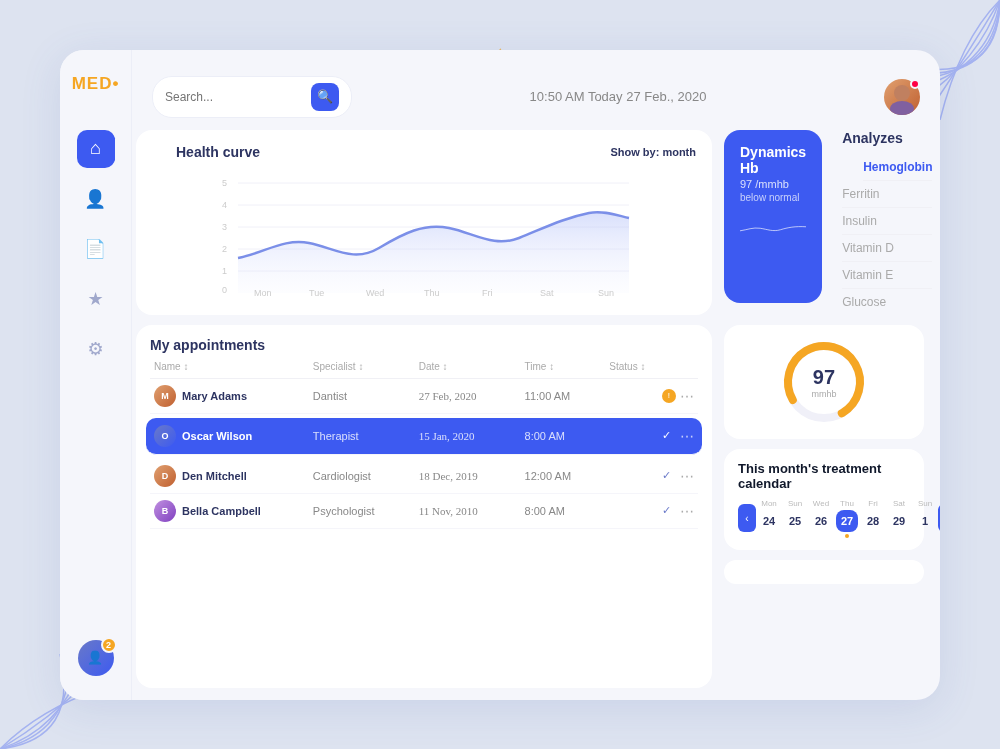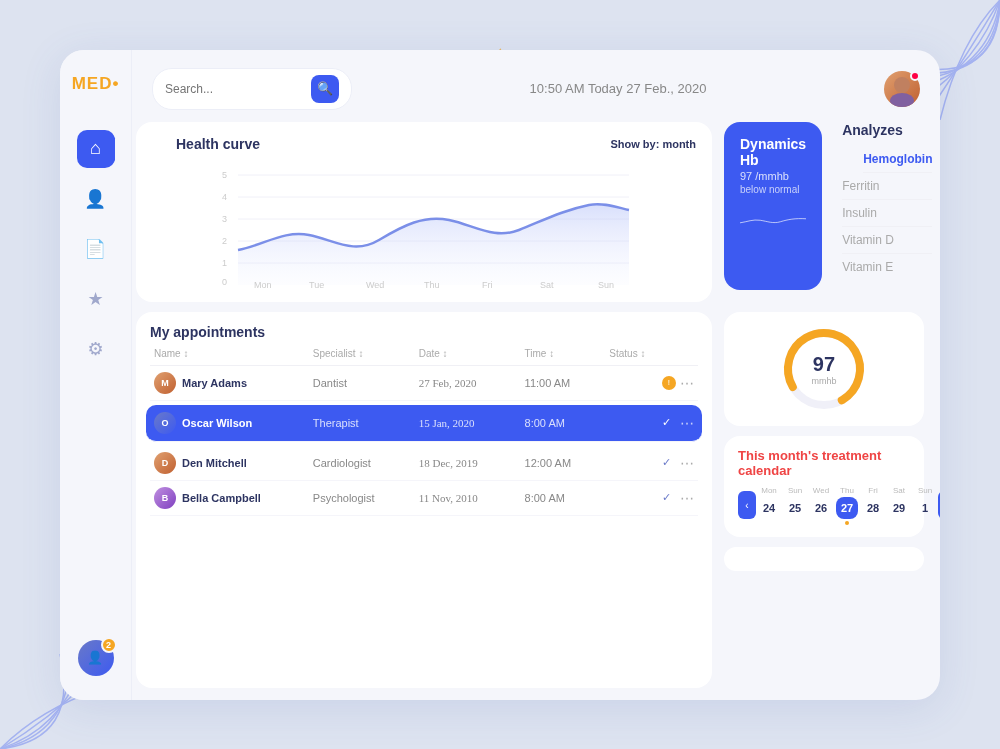--- a/index.html
+++ b/index.html
@@ -83,21 +83,21 @@
 
     
     .content {
       flex: 1; display: flex; flex-direction: column;
       padding: 0; overflow: hidden;
     }
 
     
     .header {
       display: flex; align-items: center;
-      padding: 18px 20px 12px 20px;
+      padding: 26px 20px 12px 20px;
       gap: 12px;
     }
     .search-wrap {
       flex: 1; max-width: 200px;
       display: flex; align-items: center;
       background: #fff; border-radius: 20px;
       padding: 6px 12px; gap: 6px;
       border: 1px solid #eceef7;
     }
     .search-input {
@@ -270,21 +270,21 @@
       display: flex; align-items: center; justify-content: center;
       font-size: 11px; font-weight: 600; color: #2d3461;
     }
     .cal-day.active .cal-day-num { background: #3d5af1; color: #fff; border-radius: 8px; }
     .cal-day-dot { width: 4px; height: 4px; border-radius: 50%; background: #f5a623; margin-top: 2px; }
 
     
     .payment-section { background: #fff; border-radius: 16px; padding: 12px 14px; }
 
     
-    .cal-section-title { font-size: 13px; font-weight: 700; color: #ef4444; margin-bottom: 8px; }
+    .cal-section-title { font-size: 13px; font-weight: 700; color: #0f172a; margin-bottom: 8px; }
 
     
     .analyzes-card {
       background: transparent; padding: 0;
     }
 
     
     .sidebar-active-bar {
       position: absolute; right: 0; top: 50%; transform: translateY(-50%);
       width: 3px; height: 24px; background: #3d5af1; border-radius: 2px;
@@ -428,20 +428,21 @@
         </div>
 
         <div class="analyzes-card">
           <div class="analyzes-title">Analyzes</div>
           <div id="analyzes-list">
               <div class="analyze-item active">Hemoglobin</div>
               <div class="analyze-item">Ferritin</div>
               <div class="analyze-item">Insulin</div>
               <div class="analyze-item">Vitamin D</div>
               <div class="analyze-item">Vitamin E</div>
+              <div class="analyze-item">Glucose</div>
             </div>
         </div>
 
       </div>
     </div>
 
     <div class="bottom-row">
 
       <div class="appt-card">
         <div class="appointments-title">My appointments</div>

